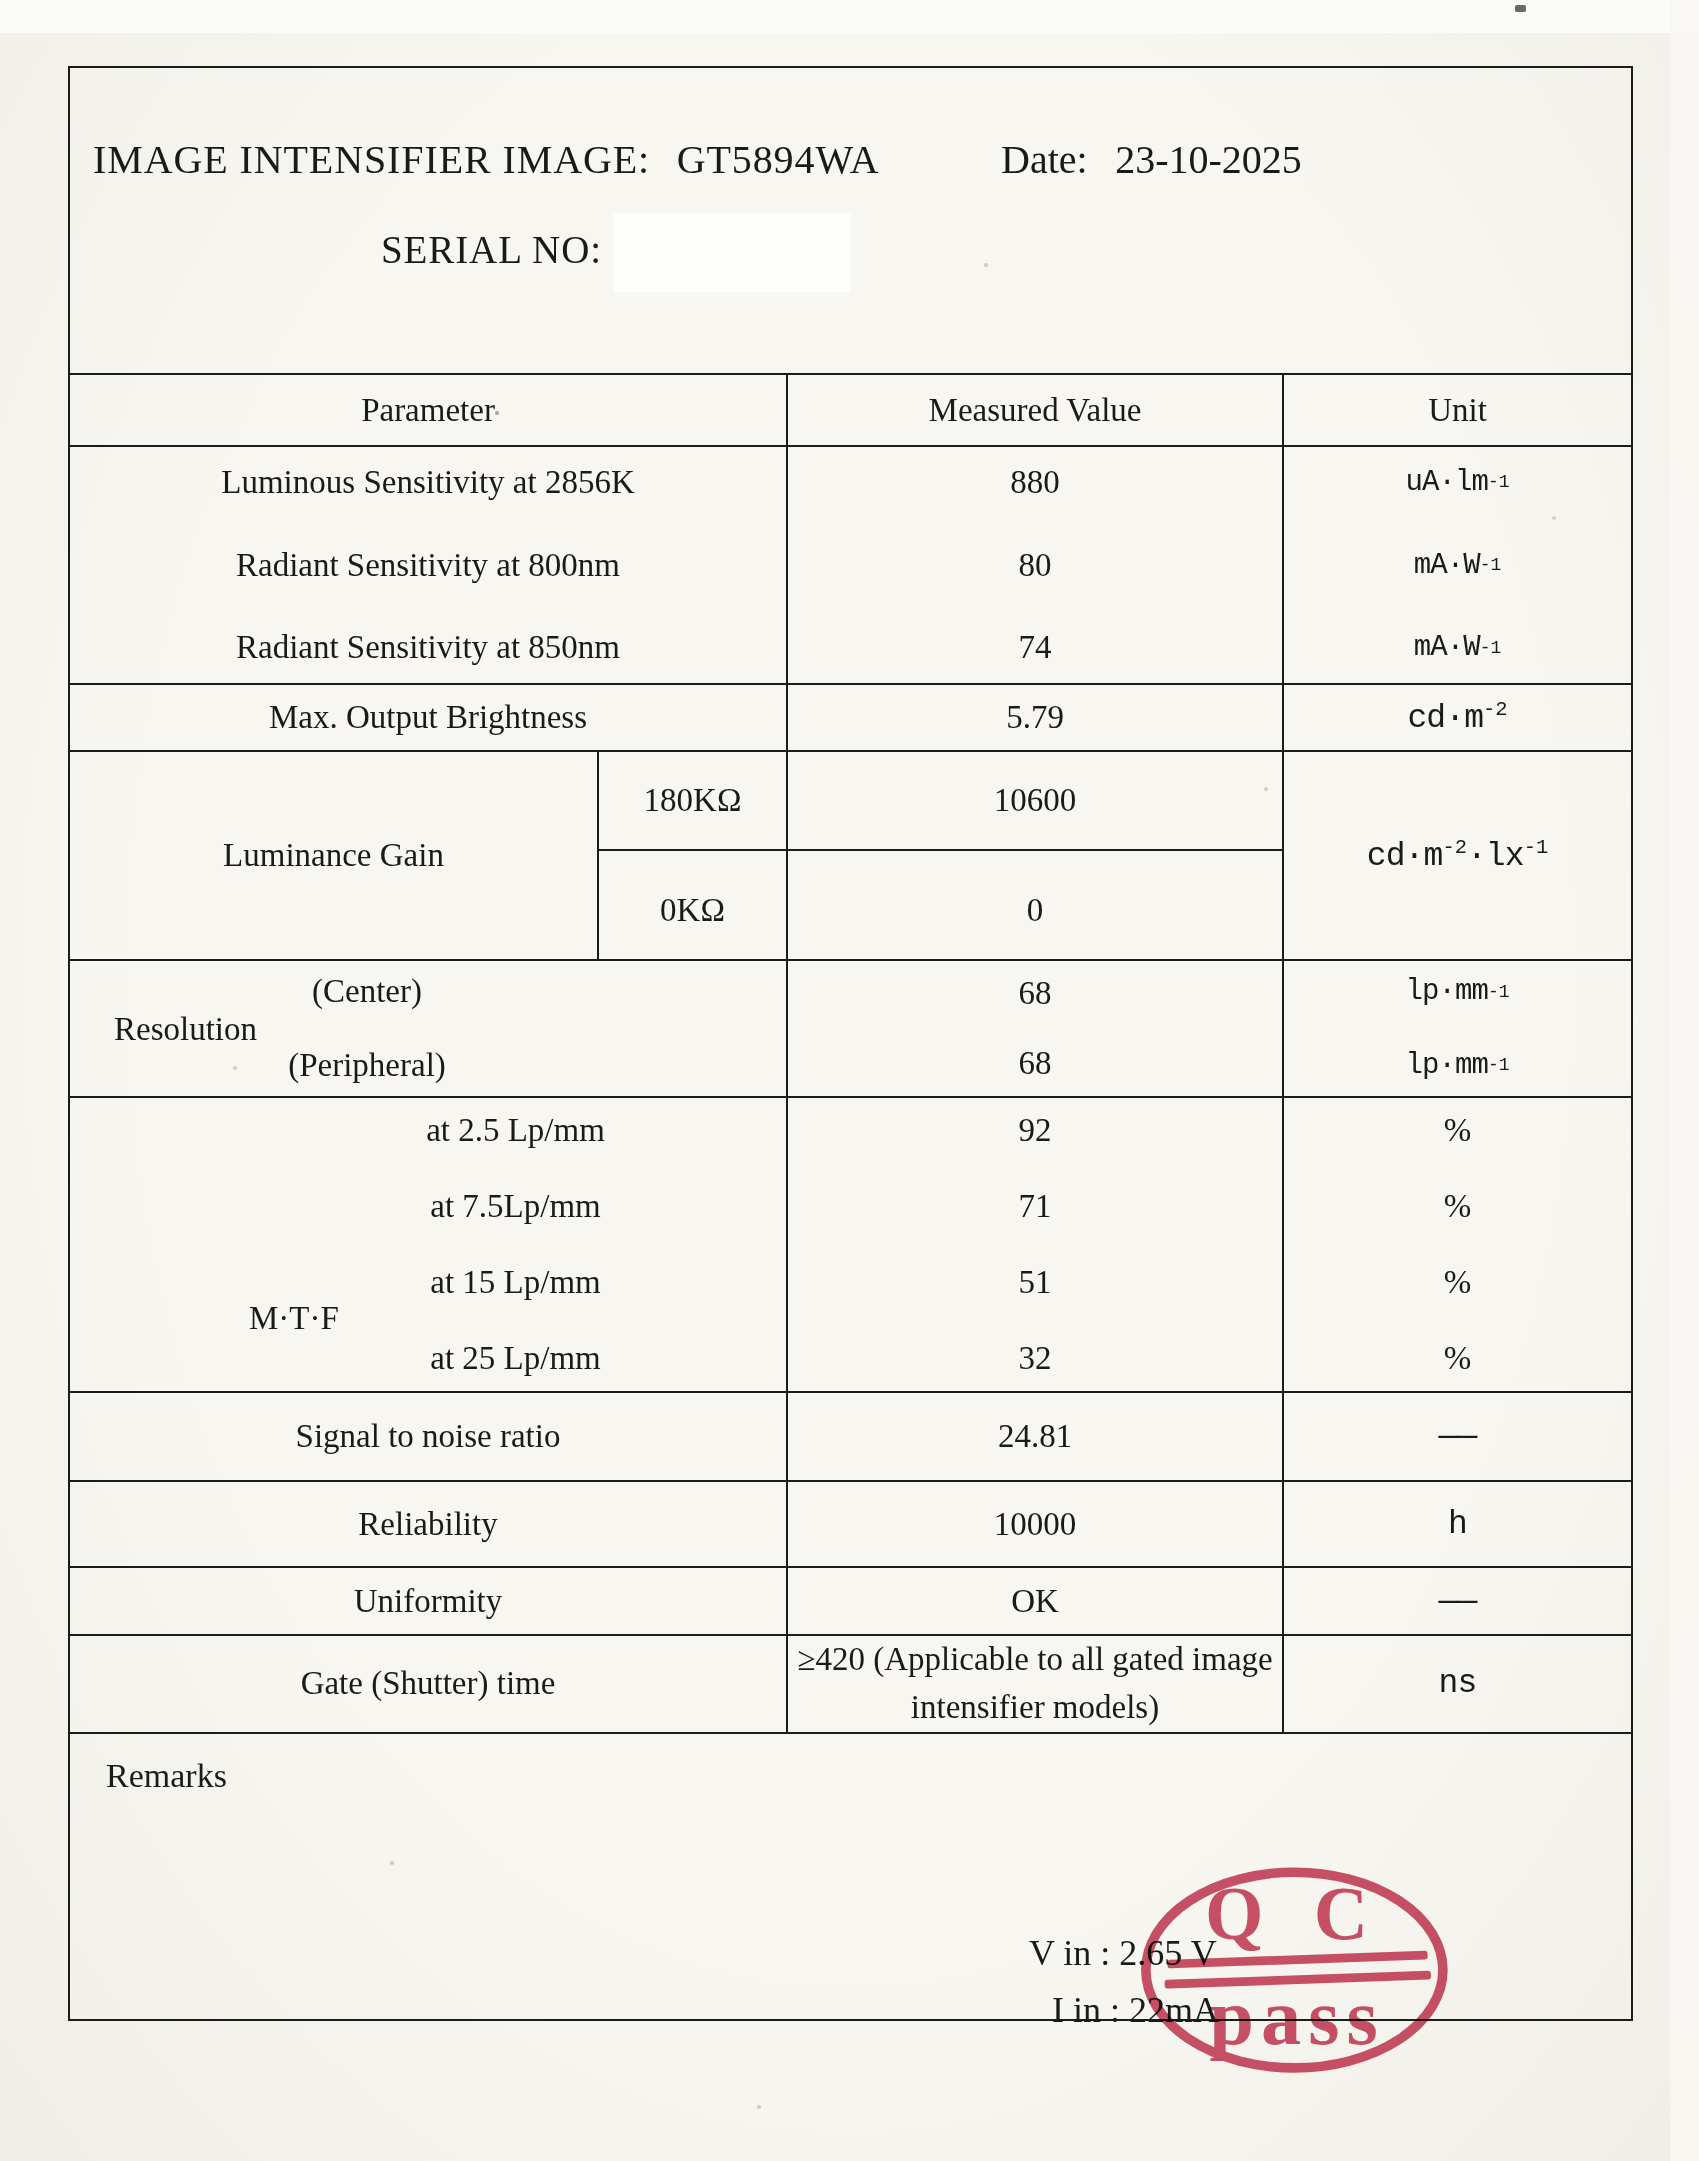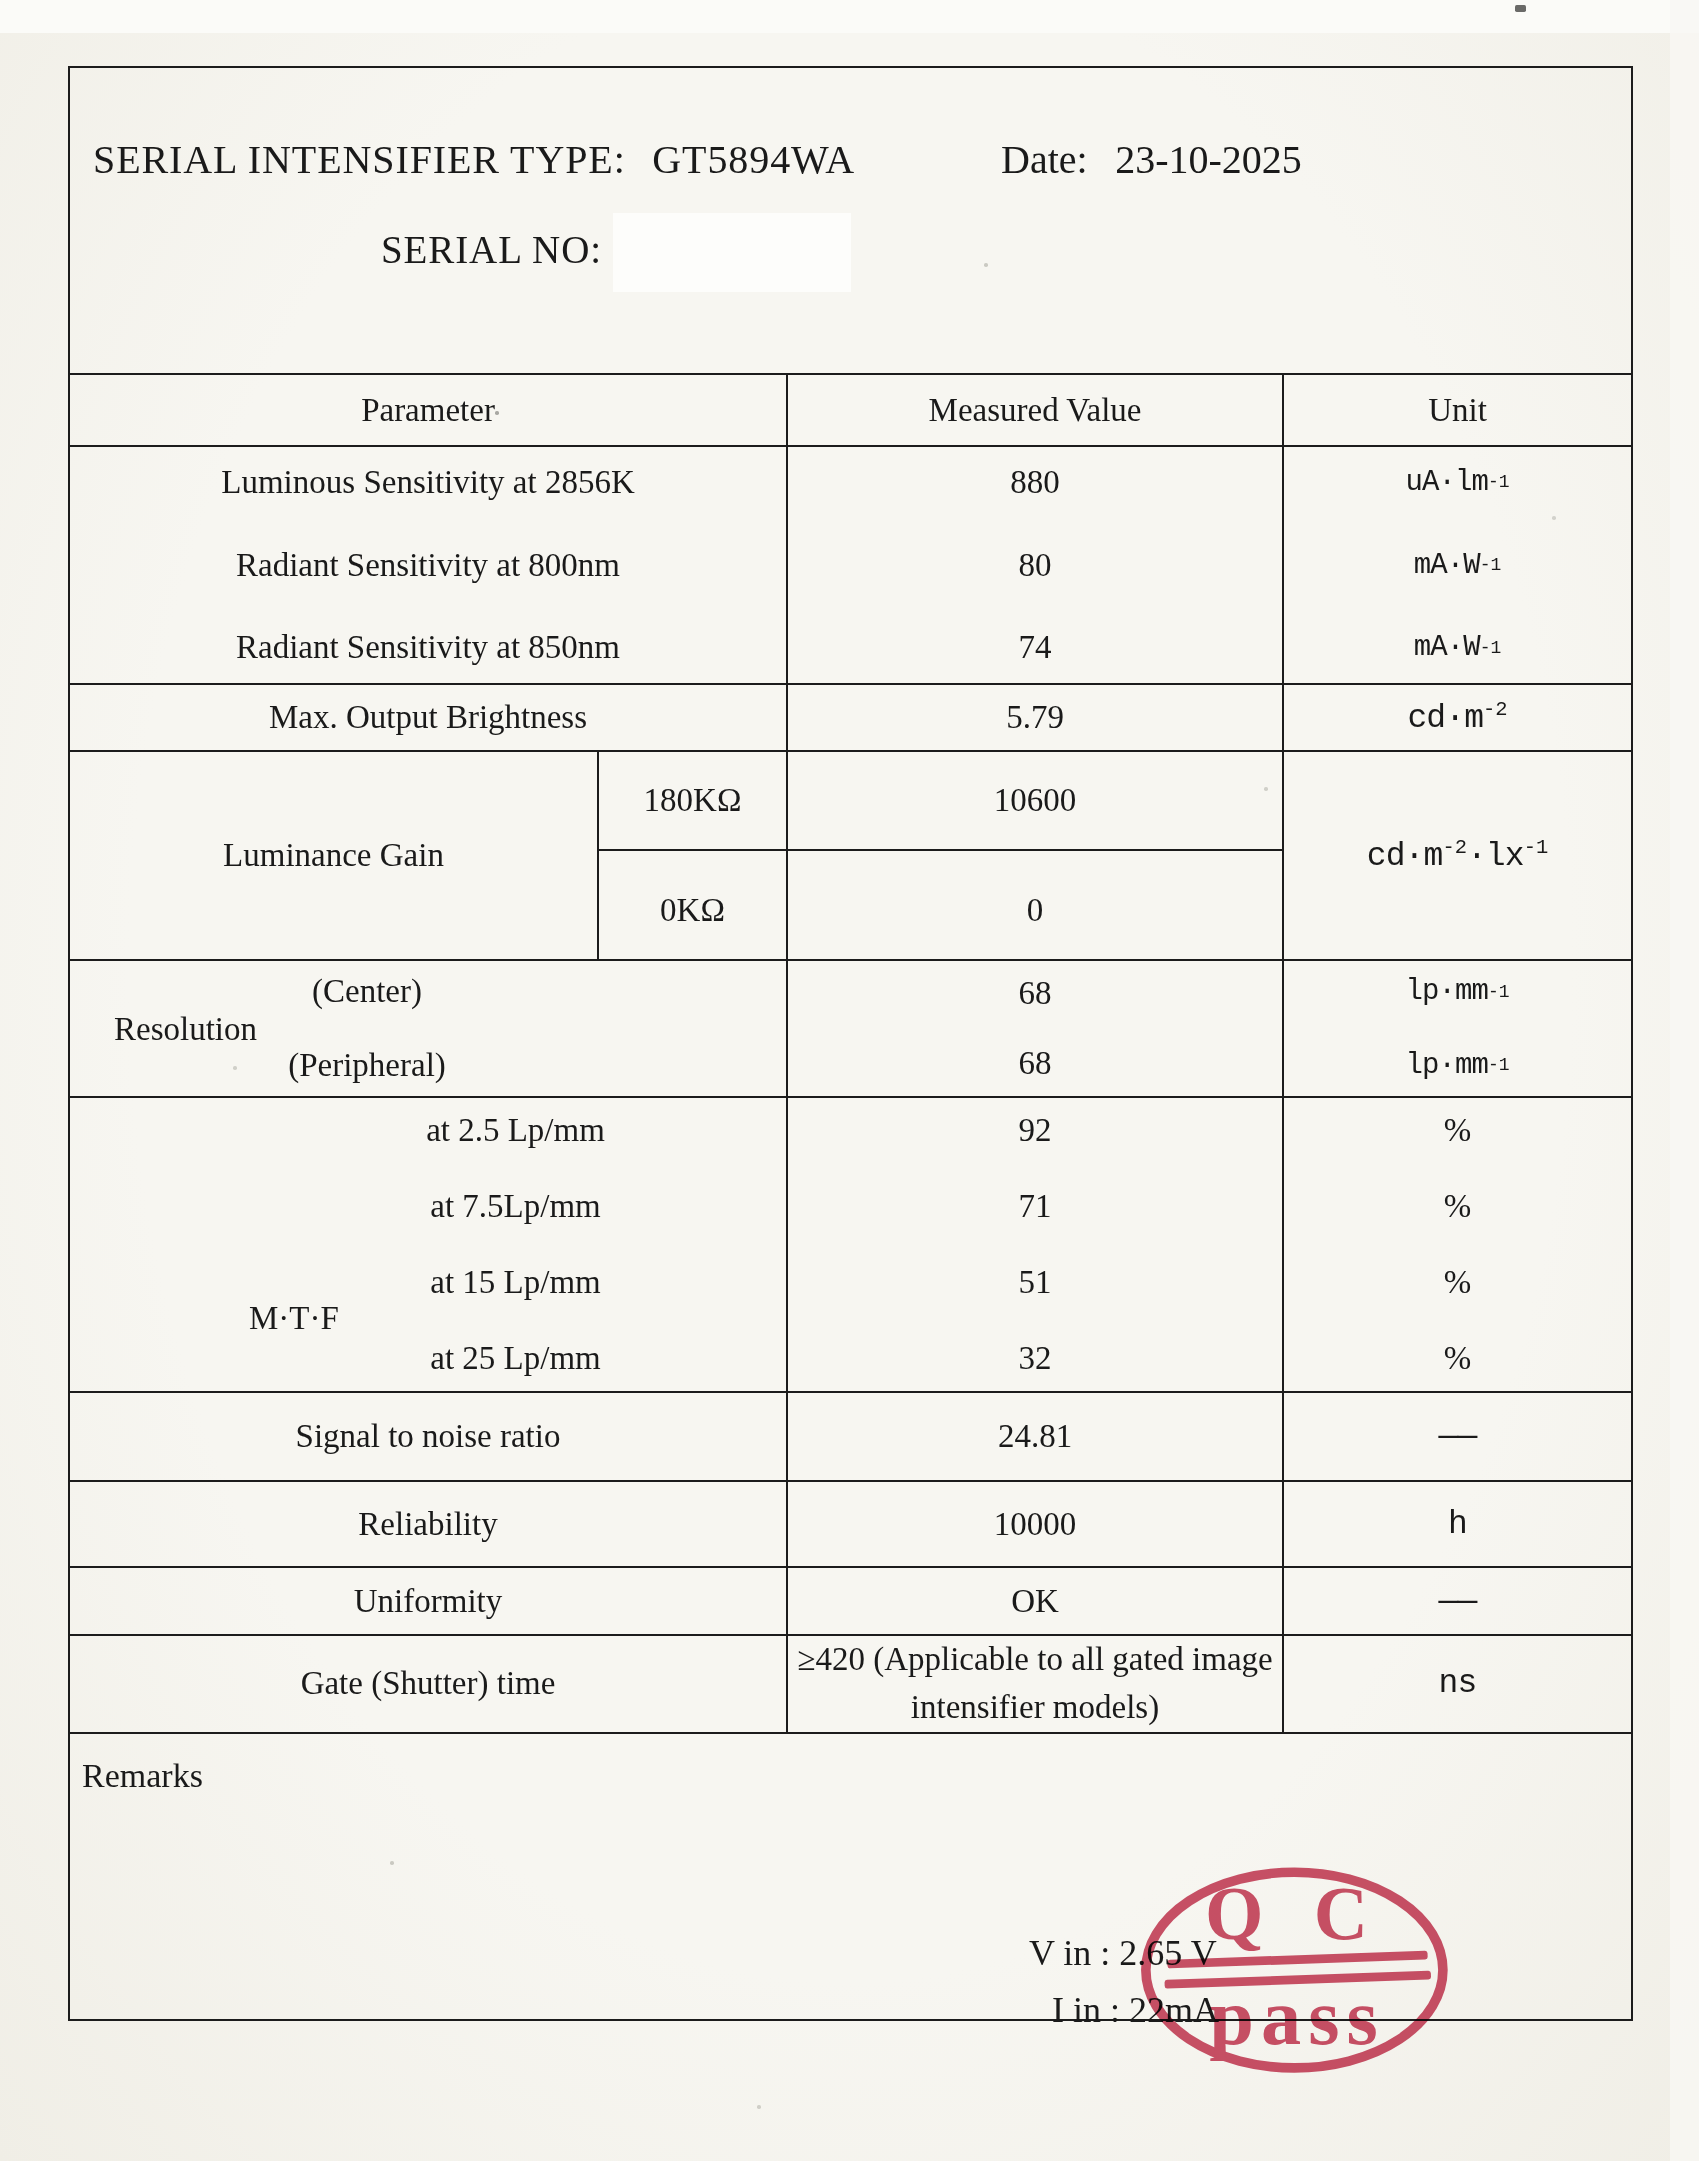--- a/index.html
+++ b/index.html
@@ -53,40 +53,40 @@
   .unit-cell, .unit-txt{font-family:"Liberation Mono", monospace;font-size:29px;letter-spacing:-0.9px;}
   .unit-txt sup, .unit-cell sup{font-size:0.62em;vertical-align:super;letter-spacing:0;}
   .rel{position:relative;}
   .abs-label{position:absolute;font-size:33px;}
   .res-label{left:44px;top:50%;transform:translateY(-50%);}
   .mtf-label{left:179px;top:220px;transform:translateY(-50%);}
   .res-stack{padding-right:122px;}
   .mtf-stack{padding-left:175px;}
   .gate-value{font-size:31px;line-height:1.45;padding:0 35px;}
   .remarks-cell{vertical-align:top !important;text-align:left !important;}
-  .remarks-cell .remarks-txt{padding:23px 0 0 12px;font-size:34px;}
+  .remarks-cell .remarks-txt{padding:23px 0 0 36px;font-size:34px;}
 
   
   .vin{position:absolute;left:1029px;top:1932px;font-size:36px;white-space:nowrap;}
   .iin{position:absolute;left:1052px;top:1989px;font-size:36px;white-space:nowrap;}
   .stamp-svg{position:absolute;left:1131px;top:1859px;mix-blend-mode:multiply;opacity:.93;}
 </style>
 </head>
 <body>
 
 <div class="page-bg"></div>
 <div class="edge-top"></div>
 <div class="edge-right"></div>
 <div class="corner-mark"></div>
 <div class="specks"></div>
 
 <div class="doc-box">
 
   <div class="title-line1">
-    <span>SERIAL INTENSIFIER TYPE:</span>
+    <span>IMAGE INTENSIFIER IMAGE:</span>
     <span style="margin-left:15.7px;">GT5894WA</span>
   </div>
   <div class="title-date">
     <span>Date:</span>
     <span style="margin-left:17.5px;">23-10-2025</span>
   </div>
   <div class="title-serial">SERIAL NO:</div>
   <div class="serial-whiteout"></div>
 
   <table class="report">

